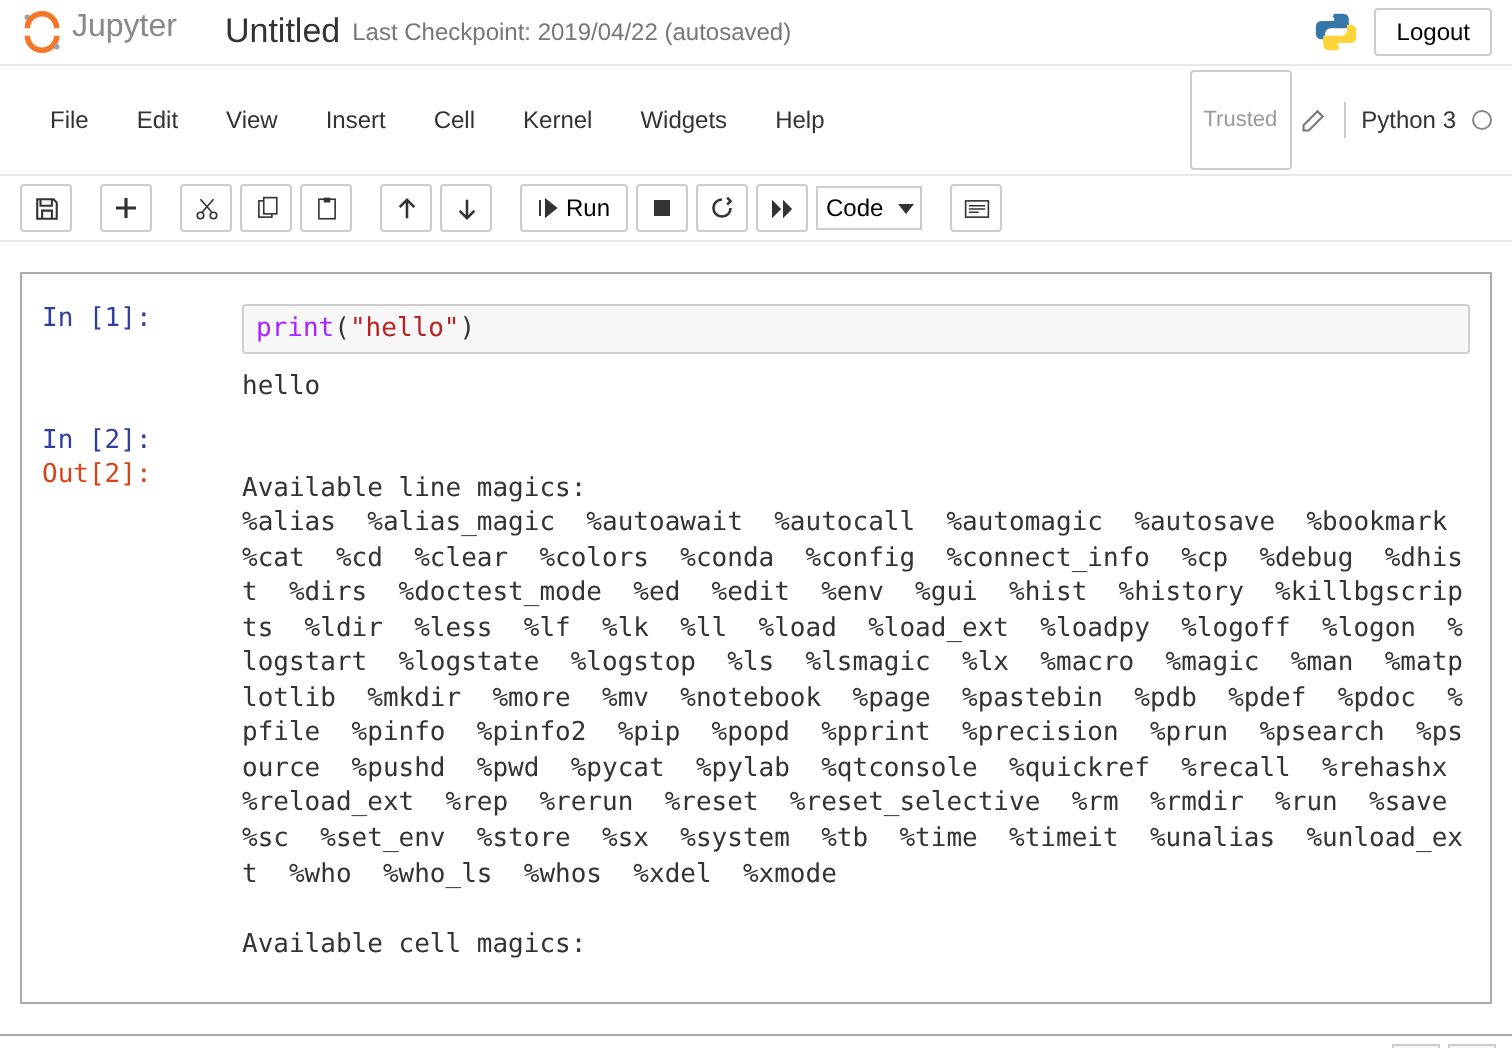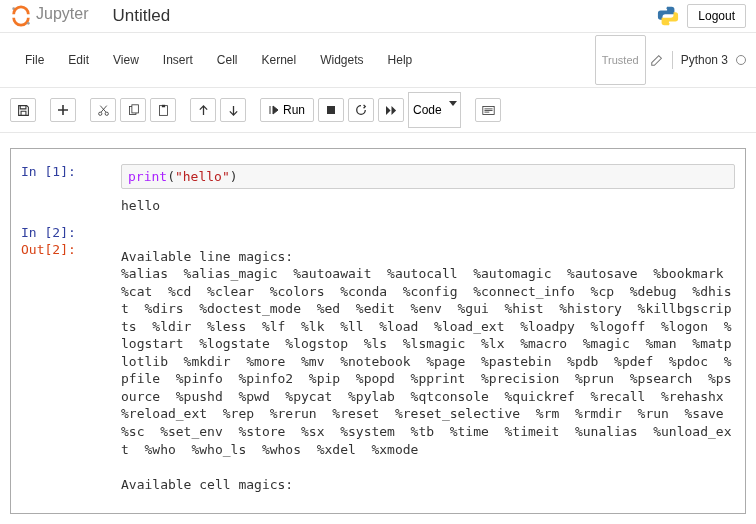--- a/index.html
+++ b/index.html
@@ -19,21 +19,21 @@
 .trusted { font-size: 11px; color: #999; border: 1px solid #ccc; border-radius: 2px; padding: 18px 6px; margin-right: 4px; }
 .kernel-group { display: flex; align-items: center; gap: 4px; }
 .edit-icon { width: 14px; height: 14px; }
 .kernel-divider { border-left: 1px solid #ccc; height: 18px; margin: 0 4px; }
 .kernel-name { font-size: 12px; color: #333; }
 .kernel-status { width: 10px; height: 10px; border: 1px solid #888; border-radius: 50%; margin-left: 4px; }
 .toolbar { display: flex; align-items: center; padding: 4px 10px; border-bottom: 1px solid #e7e7e7; gap: 4px; }
 .tool-btn { background: #fff; border: 1px solid #ccc; border-radius: 2px; width: 26px; height: 24px; display: flex; align-items: center; justify-content: center; cursor: pointer; font-size: 12px; }
 .tool-btn.wide { width: auto; padding: 0 8px; gap: 4px; justify-content: space-between; }
 .tool-sep { width: 6px; }
-.celltype-select { border: 1px solid #ccc; height: 36px; font-size: 12px; padding: 0 18px 0 4px; background: #fff; appearance: none; position: relative; }
+.celltype-select { border: 1px solid #ccc; height: 22px; font-size: 12px; padding: 0 18px 0 4px; background: #fff; appearance: none; position: relative; }
 .select-wrap { position: relative; display: inline-block; }
 .select-wrap::after { content: ''; position: absolute; right: 4px; top: 9px; border-left: 4px solid transparent; border-right: 4px solid transparent; border-top: 5px solid #333; pointer-events: none; }
 .notebook-area { padding: 15px 10px; background: #fff; }
 .notebook-inner { border: 1px solid #ababab; background: #fff; padding: 15px 10px 10px 10px; }
 .cell { display: flex; margin-bottom: 2px; }
 .prompt { width: 100px; text-align: left; padding-right: 8px; font-family: monospace; font-size: 13px; flex-shrink: 0; }
 .prompt.in { color: #303f9f; }
 .prompt.out { color: #d84315; }
 .cell-body { flex: 1; }
 .code-input { border: 1px solid #cfcfcf; background: #f7f7f7; padding: 4px 6px; border-radius: 2px; font-family: monospace; font-size: 13px; white-space: pre; }
@@ -54,20 +54,21 @@
   <div class="logo">
     <svg class="logo-icon" viewBox="0 0 24 24">
       <circle cx="4" cy="4" r="1.5" fill="#9e9e9e"></circle>
       <path d="M4 10 A8 8 0 0 1 20 10" stroke="#f37726" stroke-width="3" fill="none"></path>
       <path d="M20 14 A8 8 0 0 1 4 14" stroke="#f37726" stroke-width="3" fill="none"></path>
       <circle cx="20" cy="20" r="1.5" fill="#9e9e9e"></circle>
     </svg>
     <span class="logo-text">Jupyter</span>
   </div>
   <span class="title">Untitled</span>
+  <span class="checkpoint">Last Checkpoint: 2019/04/22  (autosaved)</span>
   <div class="spacer"></div>
   <svg class="python-icon" viewBox="0 0 24 24">
     <path d="M11 2h5a3 3 0 0 1 3 3v5H9a3 3 0 0 0-3 3v3H4a3 3 0 0 1-3-3V9a3 3 0 0 1 3-3h7V4h-1z" fill="#3776ab"></path>
     <circle cx="8" cy="4.5" r="1" fill="#fff"></circle>
     <path d="M13 22H8a3 3 0 0 1-3-3v-5h10a3 3 0 0 0 3-3V8h2a3 3 0 0 1 3 3v4a3 3 0 0 1-3 3h-7v2h1z" fill="#ffd43b"></path>
     <circle cx="16" cy="19.5" r="1" fill="#fff"></circle>
   </svg>
   <button class="logout-btn">Logout</button>
 </div>
 

